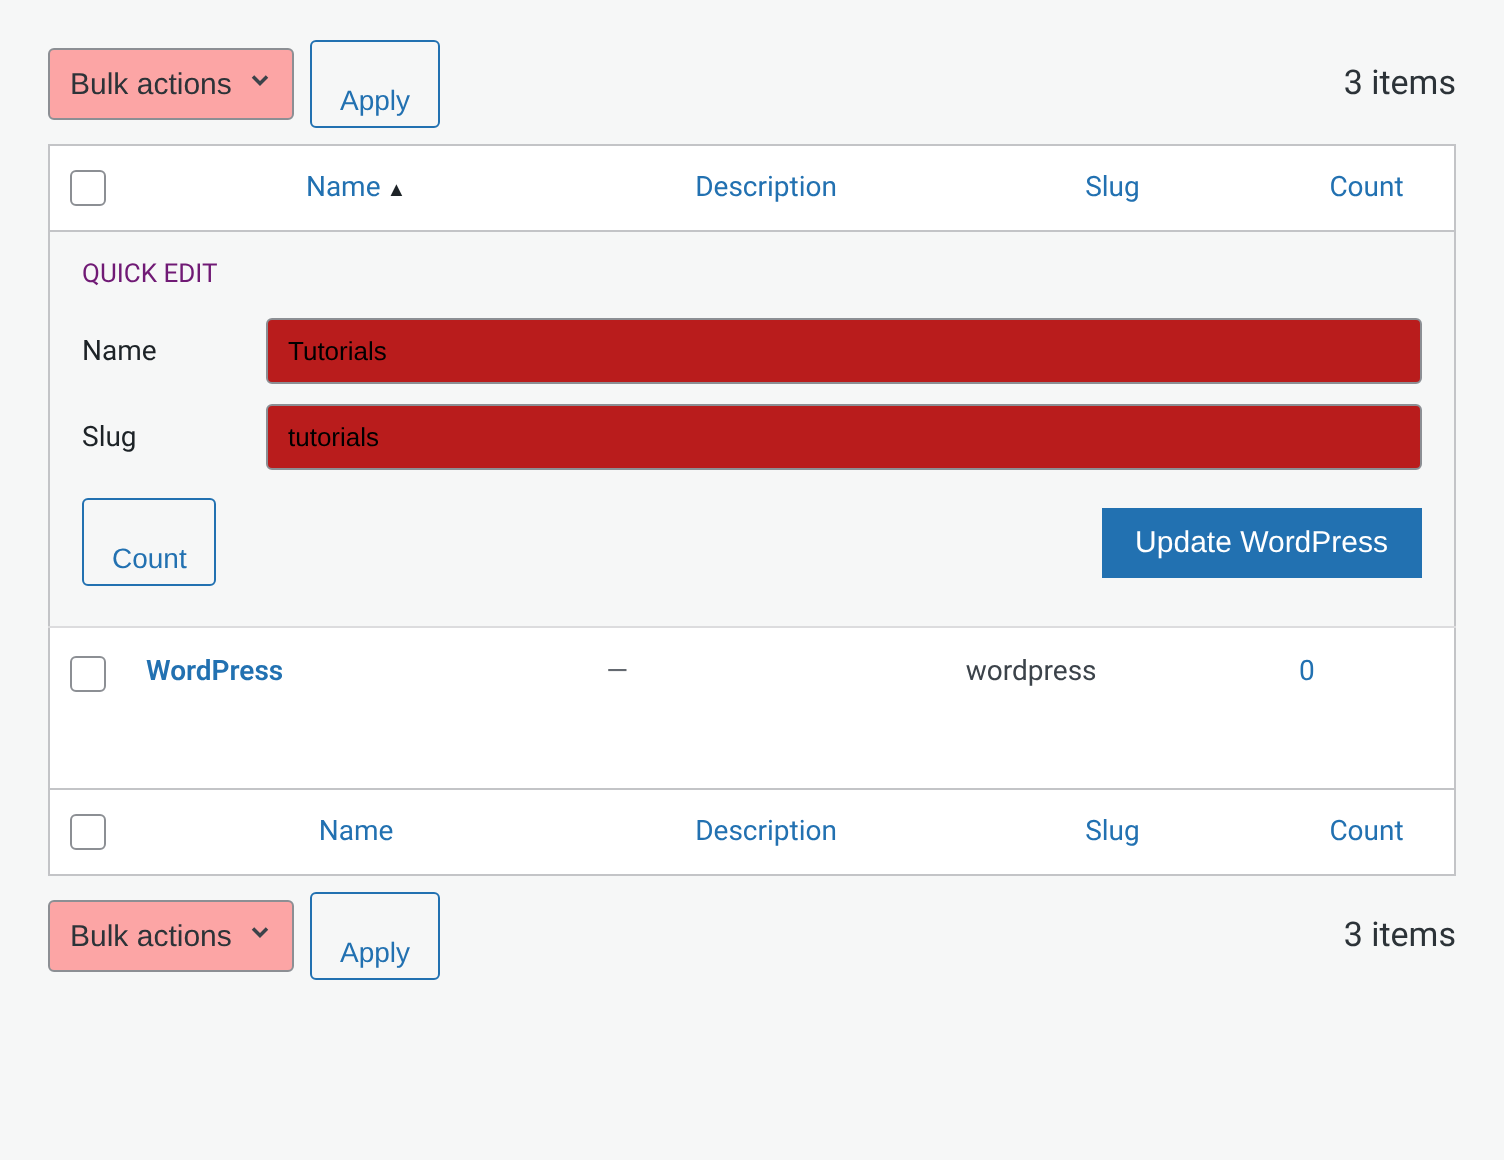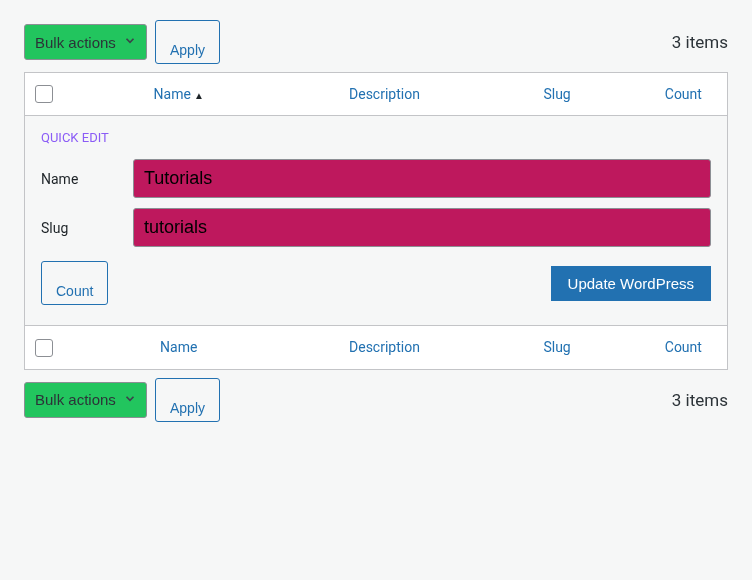--- a/index.html
+++ b/index.html
@@ -19,21 +19,21 @@
       margin-top: 8px;
     }
     .actions-left { display: flex; gap: 8px; align-items: center; }
     .select-wrap {
       position: relative;
       display: inline-block;
     }
     select.bulk-select {
       appearance: none;
       -webkit-appearance: none;
-      background: #22c55e;
+      background: #fca5a5;
       border: 1px solid #8c8f94;
       border-radius: 3px;
       padding: 6px 30px 6px 10px;
       font-size: 15px;
       color: #2c3338;
       height: 36px;
       cursor: pointer;
     }
     .select-chevron {
       position: absolute;
@@ -98,40 +98,40 @@
     .row-title { color: #2271b1; font-weight: 600; text-decoration: none; cursor: pointer; }
     .count-link { color: #2271b1; cursor: pointer; }
     .dash { color: #646970; }
     .inline-edit-row td {
       background: #f6f7f7;
       padding: 14px 16px 20px 16px;
     }
     .inline-edit-legend {
       text-transform: uppercase;
       font-size: 13px;
-      color: #8b5cf6;
+      color: #701a75;
       margin-bottom: 14px;
     }
     .inline-field {
       display: flex;
       align-items: center;
       margin-bottom: 10px;
     }
     .inline-field label {
       width: 92px;
       font-size: 14px;
       color: #1d2327;
     }
     .inline-field input[type=text] {
       flex: 1;
       padding: 8px 10px;
       border: 1px solid #8c8f94;
       border-radius: 3px;
-      font-size: 18px;
-      background: #be185d;
+      font-size: 13px;
+      background: #b91c1c;
     }
     .inline-actions {
       display: flex;
       justify-content: space-between;
       align-items: center;
       margin-top: 14px;
     }
     .name-col { width: 35%; }
     .desc-col { width: 27%; }
     .slug-col { width: 25%; }
@@ -182,20 +182,27 @@
           <input type="text" value="tutorials" style="">
         </div>
         <div class="inline-actions">
           <button class="btn">Count</button>
           <button class="btn-primary">Update WordPress</button>
         </div>
       </td>
     </tr>
 
 
+    <tr class="data-row">
+      <td class="check-col"><span class="chk"></span></td>
+      <td><a class="row-title">WordPress</a></td>
+      <td><span class="dash">—</span></td>
+      <td><span>wordpress</span></td>
+      <td><a class="count-link">0</a></td>
+    </tr>
   </tbody>
   <tfoot>
     <tr>
       <th class="check-col"><span class="chk"></span></th>
       <th><a>Name</a></th>
       <th><a>Description</a></th>
       <th><a>Slug</a></th>
       <th><a>Count</a></th>
     </tr>
   </tfoot>

